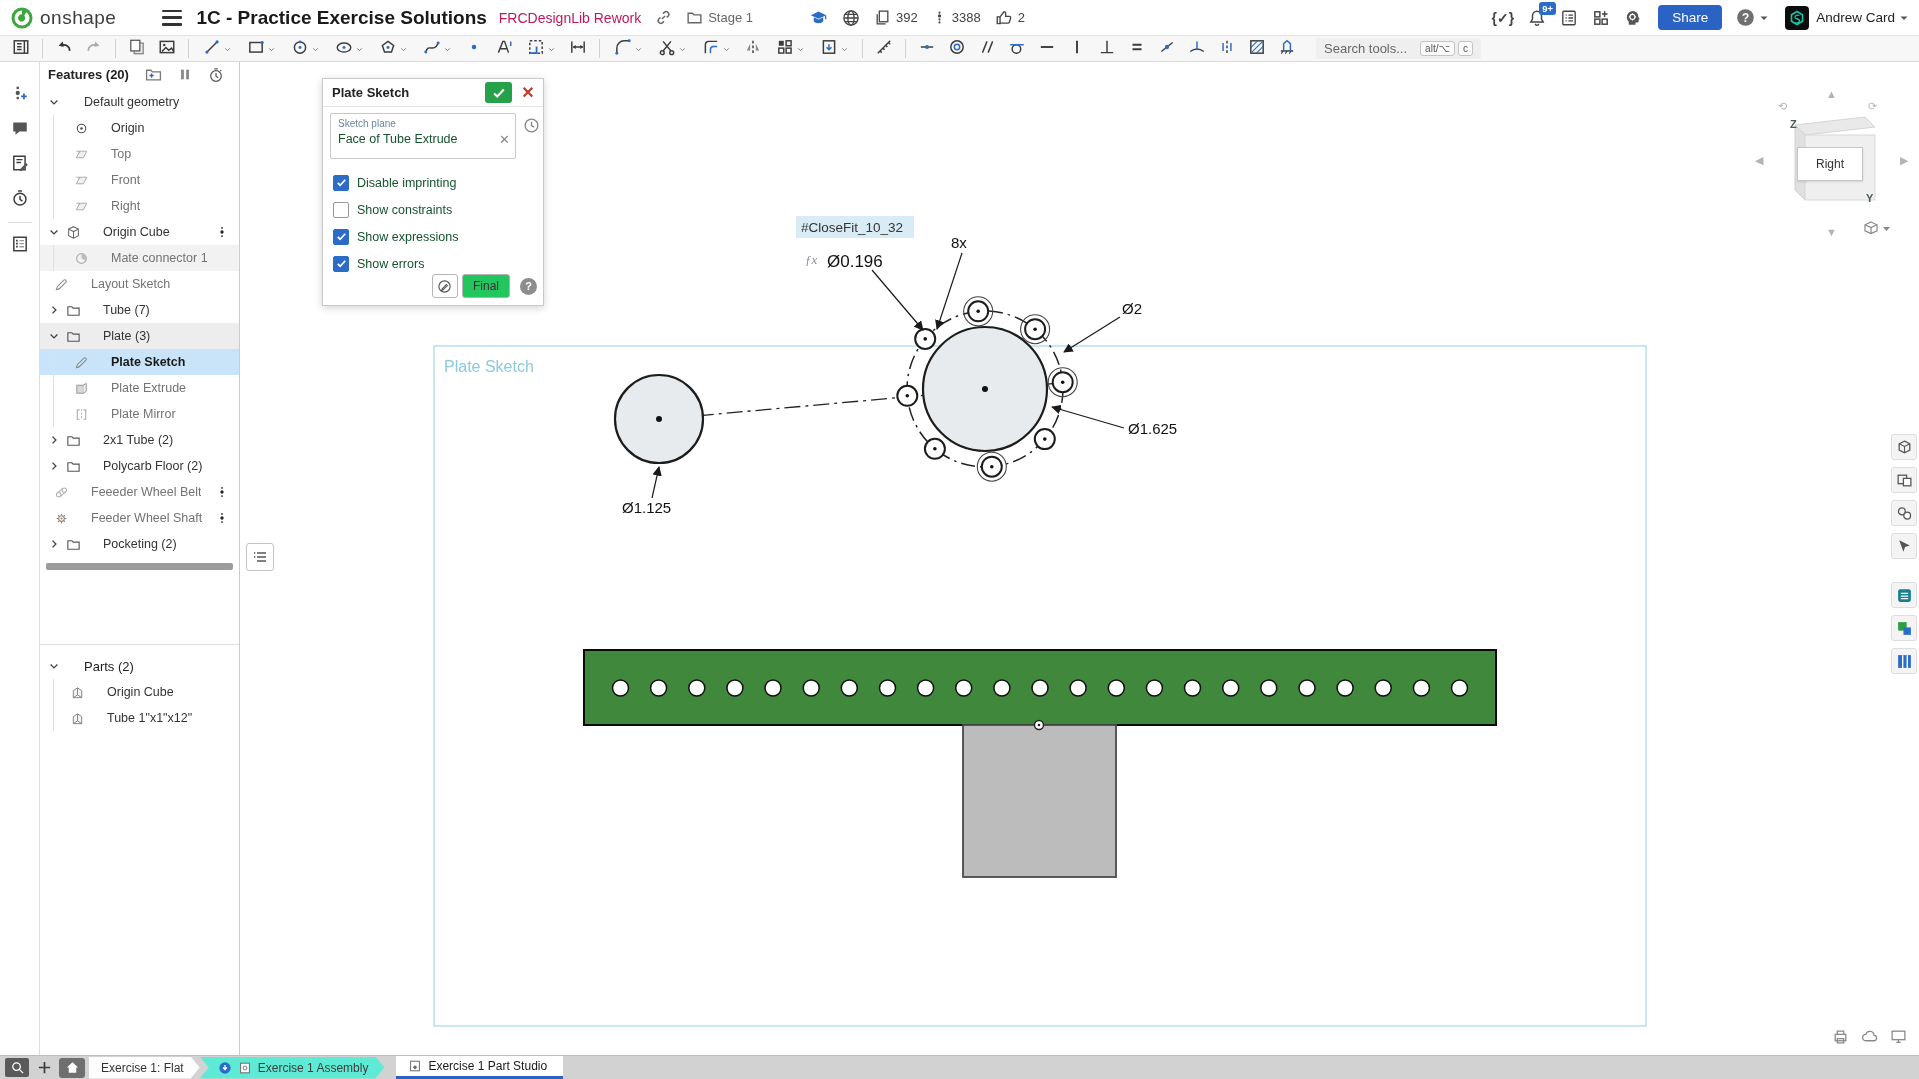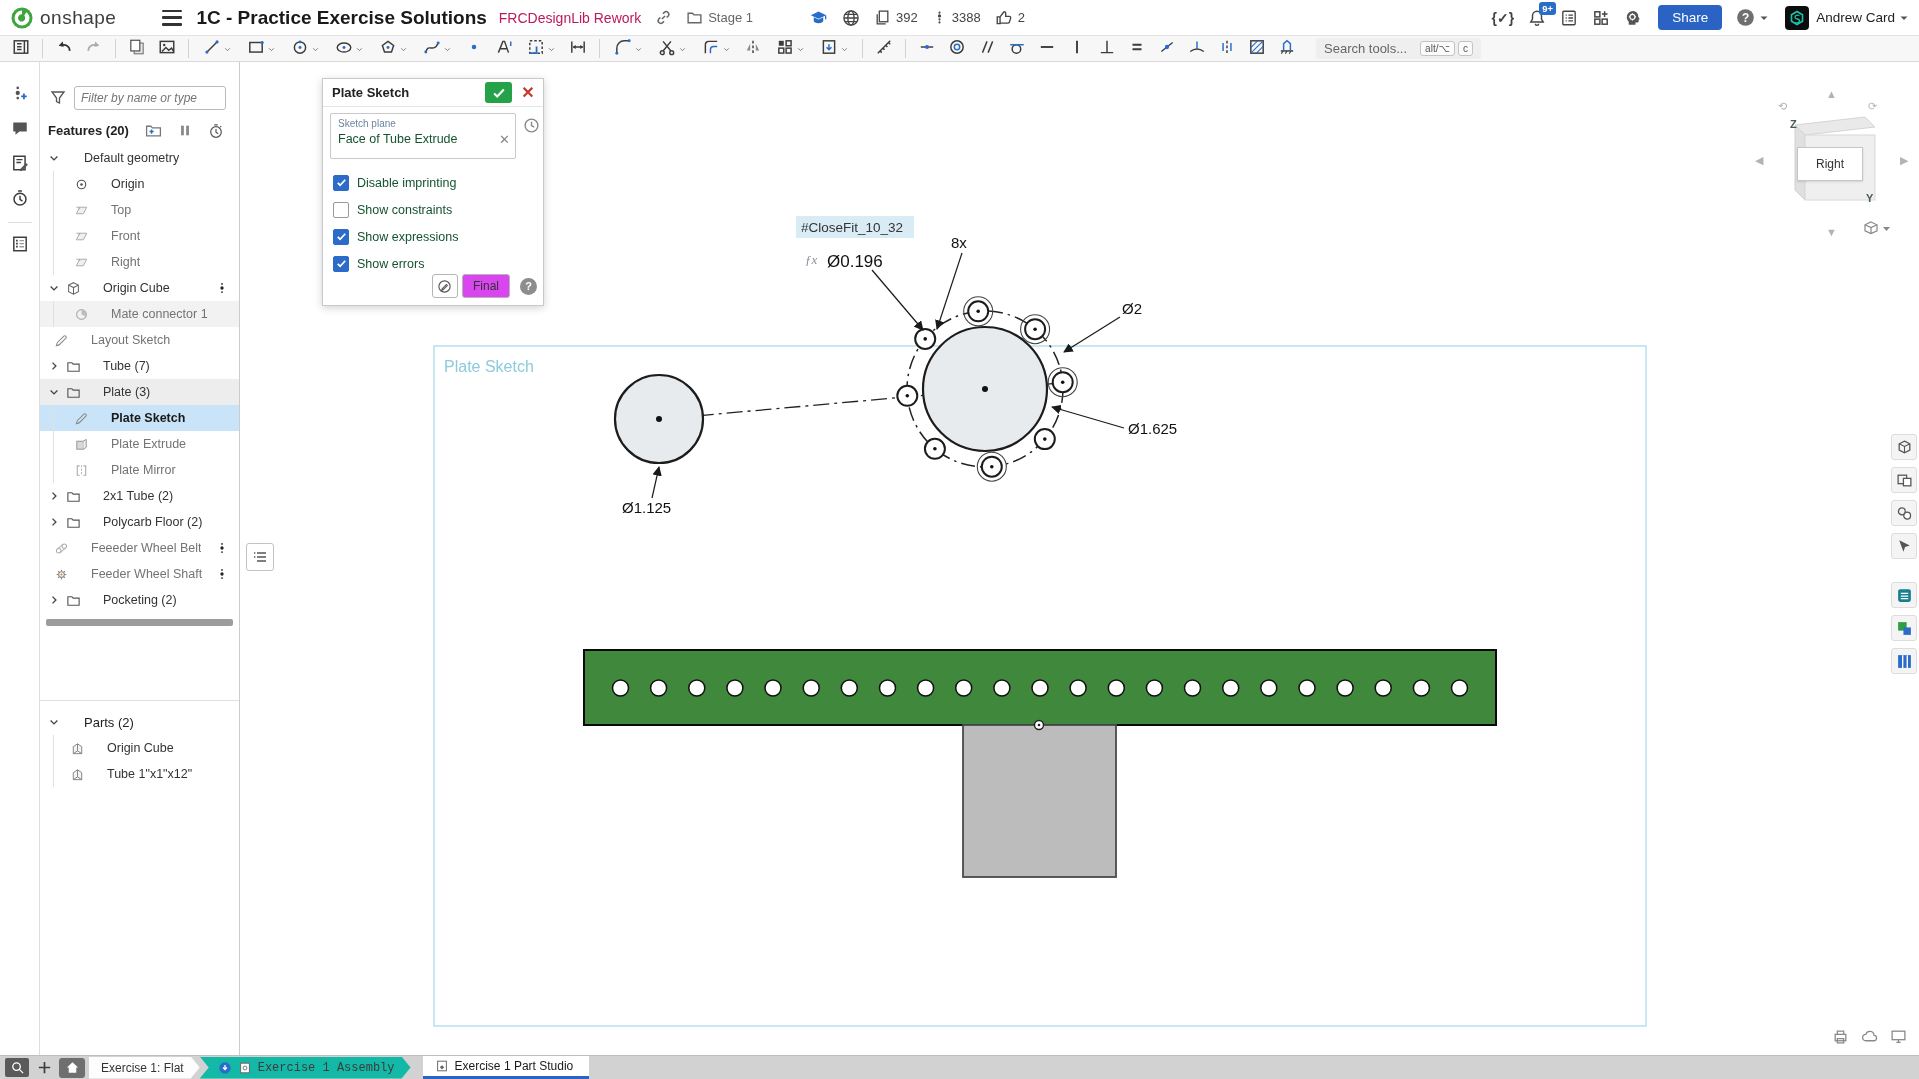--- a/index.html
+++ b/index.html
@@ -87,21 +87,21 @@
   #dlg-clock{position:absolute;right:3px;top:38px;cursor:pointer;}
   #dlg-checks{position:absolute;left:10px;top:90px;}
   .chk-row{display:flex;align-items:center;height:27px;cursor:pointer;}
   .chk-box{width:14px;height:14px;border:1px solid #999;border-radius:2px;background:#fff;display:flex;
     align-items:center;justify-content:center;flex:0 0 14px;}
   .chk-box.on{background:#2a6cc8;border-color:#2a6cc8;}
   .chk-label{font-size:12.5px;color:#14532d;margin-left:8px;}
   #dlg-footer{position:absolute;right:6px;bottom:7px;display:flex;align-items:center;}
   .final-toggle{width:24px;height:22px;border:1px solid #b5b5b5;border-radius:3px;display:flex;
     align-items:center;justify-content:center;margin-right:4px;cursor:pointer;}
-  .final-btn{height:22px;border:1px solid #b5b5b5;border-radius:3px;background:#d946ef;font-size:12px;
+  .final-btn{height:22px;border:1px solid #b5b5b5;border-radius:3px;background:#22c55e;font-size:12px;
     color:#333;padding:0 10px;display:flex;align-items:center;cursor:pointer;}
   .help-circle{width:17px;height:17px;border-radius:50%;background:#8d8d8d;color:#fff;font-size:11px;
     font-weight:bold;display:flex;align-items:center;justify-content:center;margin-left:10px;cursor:pointer;}
 
   
   #canvas-svg{position:absolute;left:0;top:0;z-index:5;}
 
   
   #viewcube{position:absolute;left:1750px;top:80px;width:170px;height:170px;z-index:8;}
   #vc-face{position:absolute;left:47px;top:67px;width:64px;height:32px;background:#fff;border:1px solid #c6c6c6;
@@ -124,21 +124,21 @@
   #bottombar{position:absolute;left:0;top:1055px;width:1919px;height:24px;background:#d2d2d2;
     border-top:1px solid #bfbfbf;display:flex;align-items:center;box-sizing:border-box;z-index:20;}
   .bb-btn{display:flex;align-items:center;justify-content:center;cursor:pointer;}
   #tab-search{width:24px;height:19px;background:#5a5a5a;border-radius:2px;margin-left:5px;}
   #tab-plus{width:22px;height:19px;margin-left:4px;}
   #tab-home{width:26px;height:20px;background:#6f6f6f;border-radius:3px;margin-left:4px;}
   .tab{height:22px;display:flex;align-items:center;font-size:12px;color:#333;padding:0 16px 0 12px;cursor:pointer;}
   .tab-arrow{clip-path:polygon(0 0,calc(100% - 9px) 0,100% 50%,calc(100% - 9px) 100%,0 100%);}
   .tab-notch{clip-path:polygon(0 0,calc(100% - 9px) 0,100% 50%,calc(100% - 9px) 100%,0 100%,9px 50%);padding-left:18px;}
   .tab.plain{background:#fdfdfd;margin-left:4px;}
-  .tab.gray{background:#14b8a6;color:#3c3c3c;font-family:Liberation Mono, monospace;}
+  .tab.gray{background:#5eead4;color:#3c3c3c;}
   .tab.active{background:#fff;height:23px;border-bottom:3px solid #2a63c4;box-sizing:border-box;margin-left:12px;color:#1a1a1a;}
   .tab .t-ic{margin-right:6px;display:flex;}
 </style>
 </head>
 <body>
 
 <div id="app">
 
   <div id="topbar">
     <span class="logo-swirl">
@@ -555,28 +555,20 @@
       <div class="strip-btn">
         <svg width="18" height="18" viewBox="0 0 16 16">
           <rect x="2.5" y="2" width="11" height="12" fill="none" stroke="#3c3c3c" stroke-width="1.3"></rect>
           <path d="M4.5 5h1.5M4.5 7.7h1.5M4.5 10.4h1.5" fill="none" stroke="#3c3c3c" stroke-width="1.6"></path>
           <path d="M7.5 5h4M7.5 7.7h4M7.5 10.4h4" fill="none" stroke="#999" stroke-width="1.2"></path>
         </svg>
       </div>
     </div>
 
   <div id="feature-panel">
-    <div id="filter-row">
-      <span>
-        <svg width="16" height="16" viewBox="0 0 16 16" fill="none" stroke="#555" stroke-width="1.3">
-            <path d="M2 3h12L9.5 9v5l-3-1.5V9z"></path>
-          </svg>
-      </span>
-      <input id="filter-input" placeholder="Filter by name or type" style="">
-    </div>
     <div id="features-header">
       <span class="fh-label">Features (20)</span>
       <span class="fh-ic">
         <svg width="17" height="17" viewBox="0 0 16 16" fill="none" stroke="#777" stroke-width="1.2">
             <path d="M1.5 4h4L7 5.5h7.5V13h-13z"></path>
             <path d="M4.2 9h4M6.2 7v4" stroke="#2a6cc8" stroke-width="1.4"></path>
           </svg>
       </span>
       <span class="fh-ic">
         <svg width="14" height="15" viewBox="0 0 16 16">

